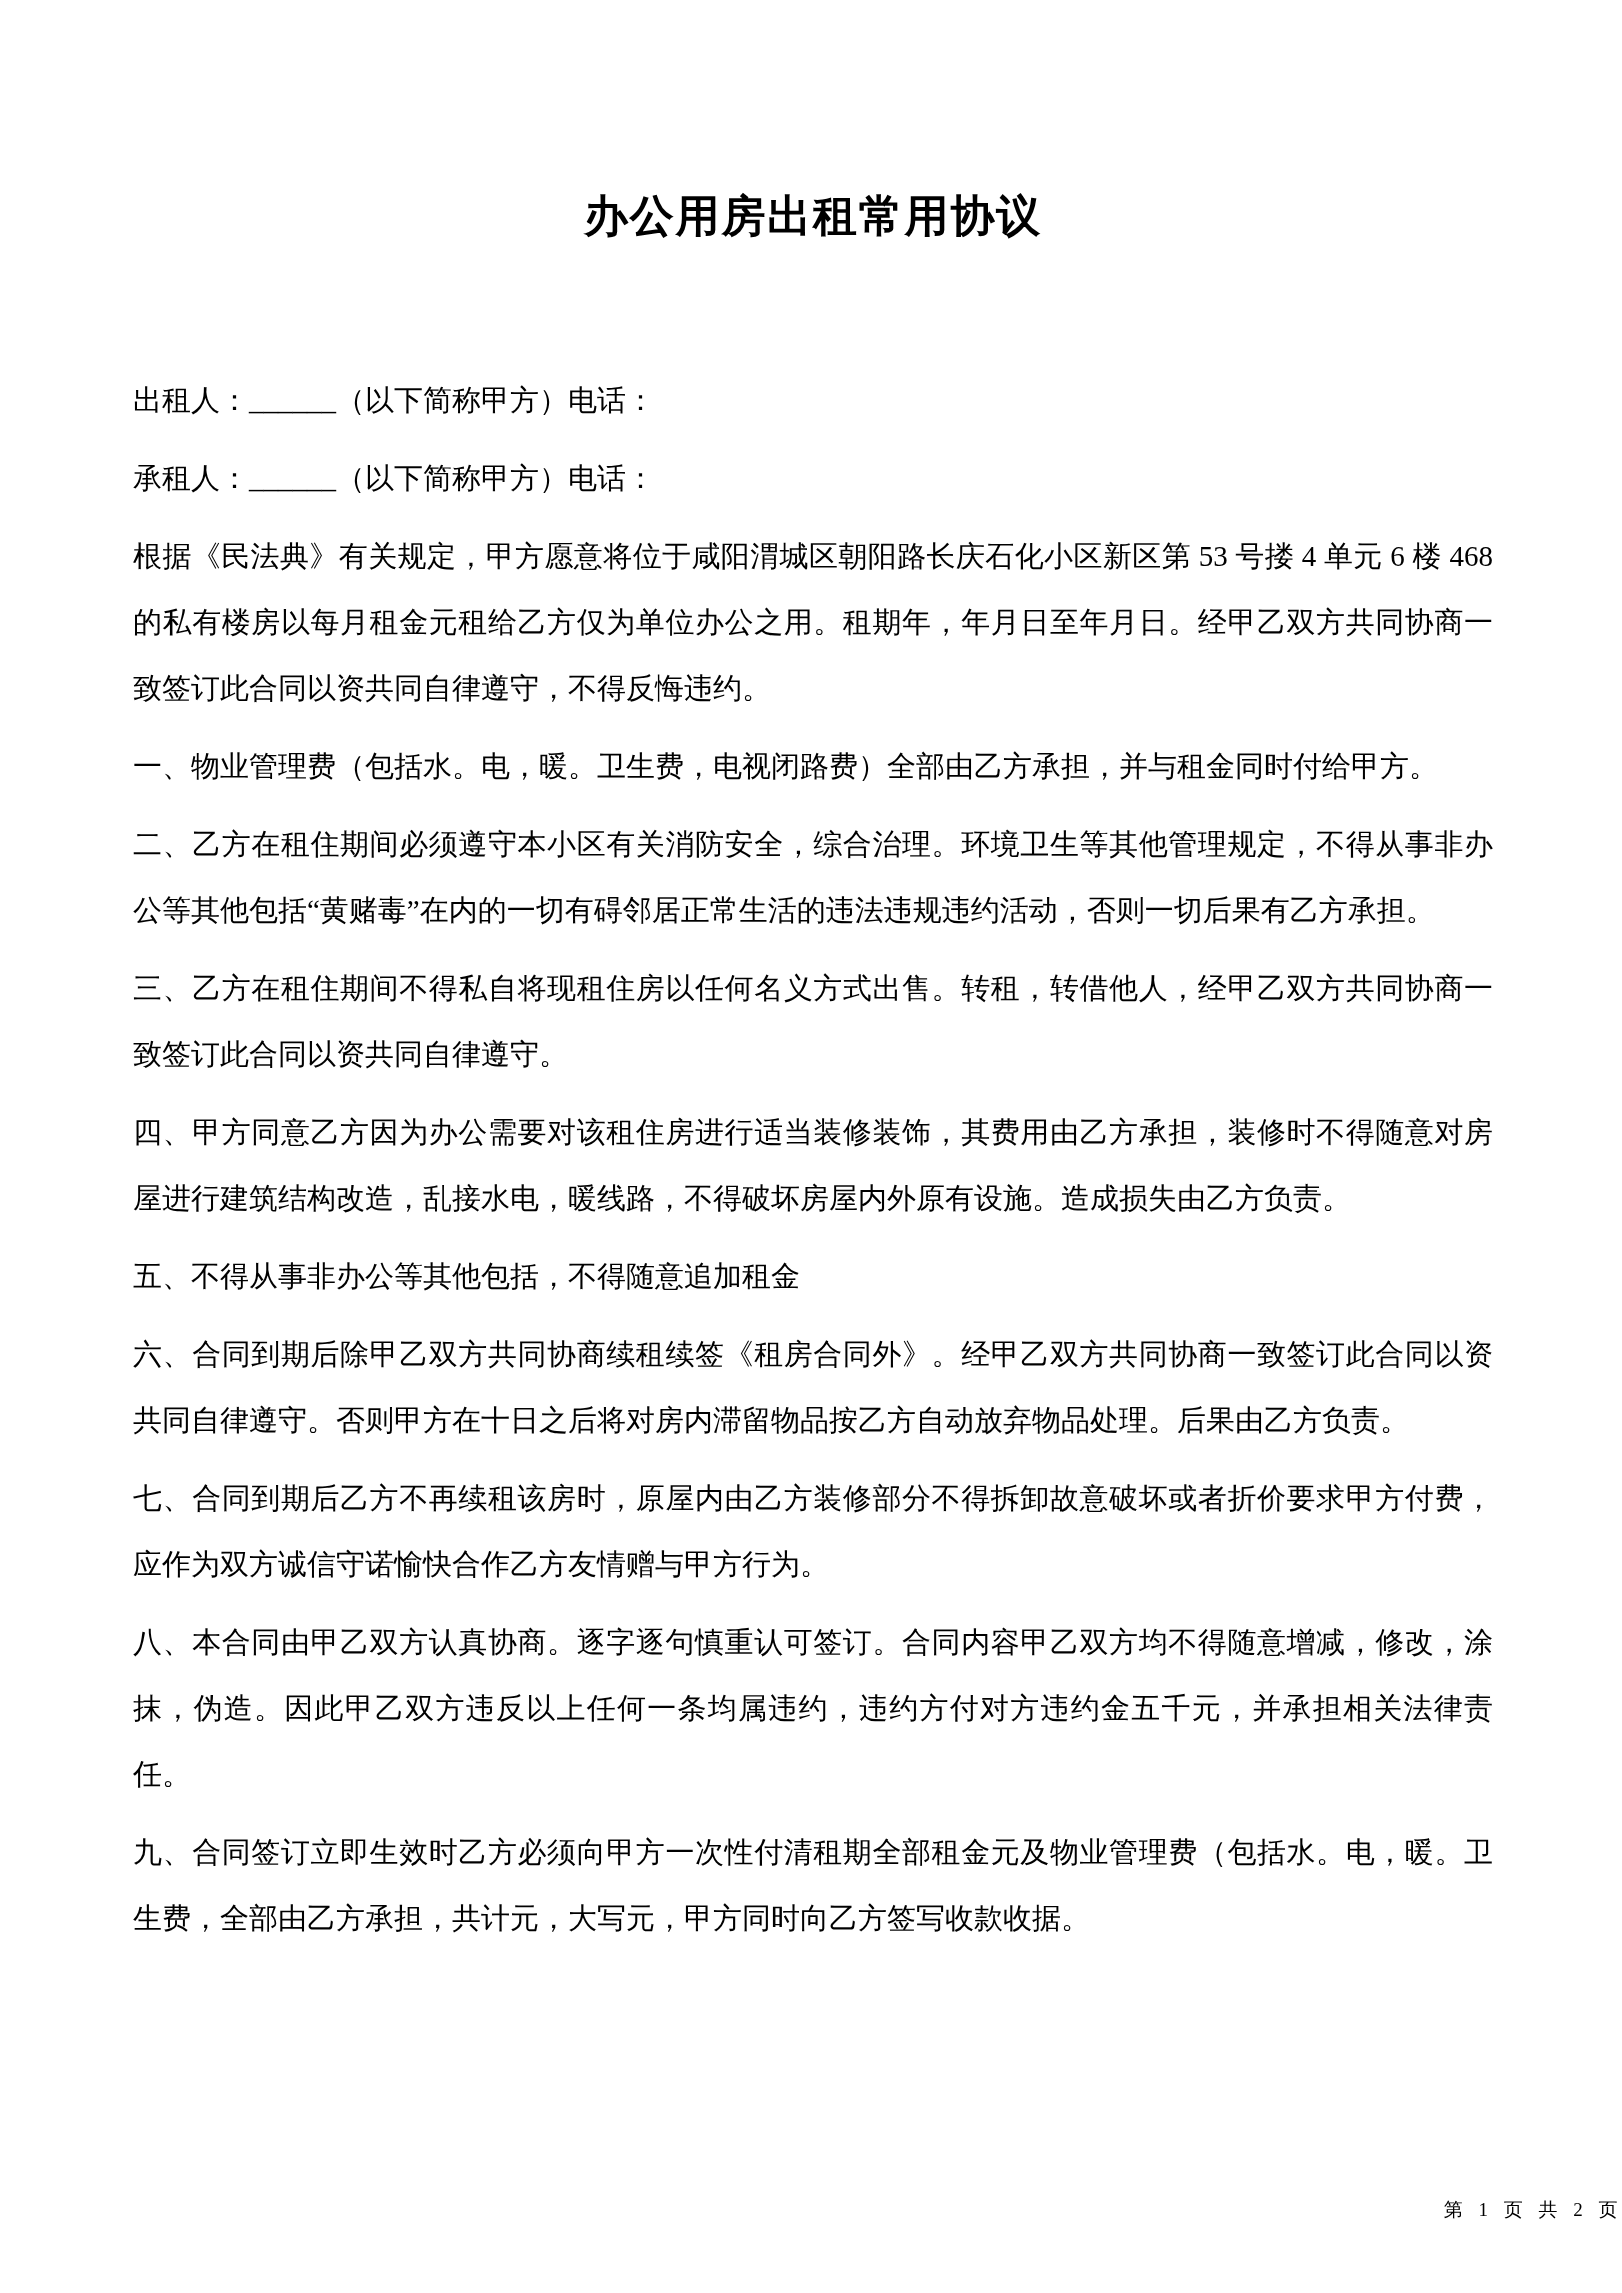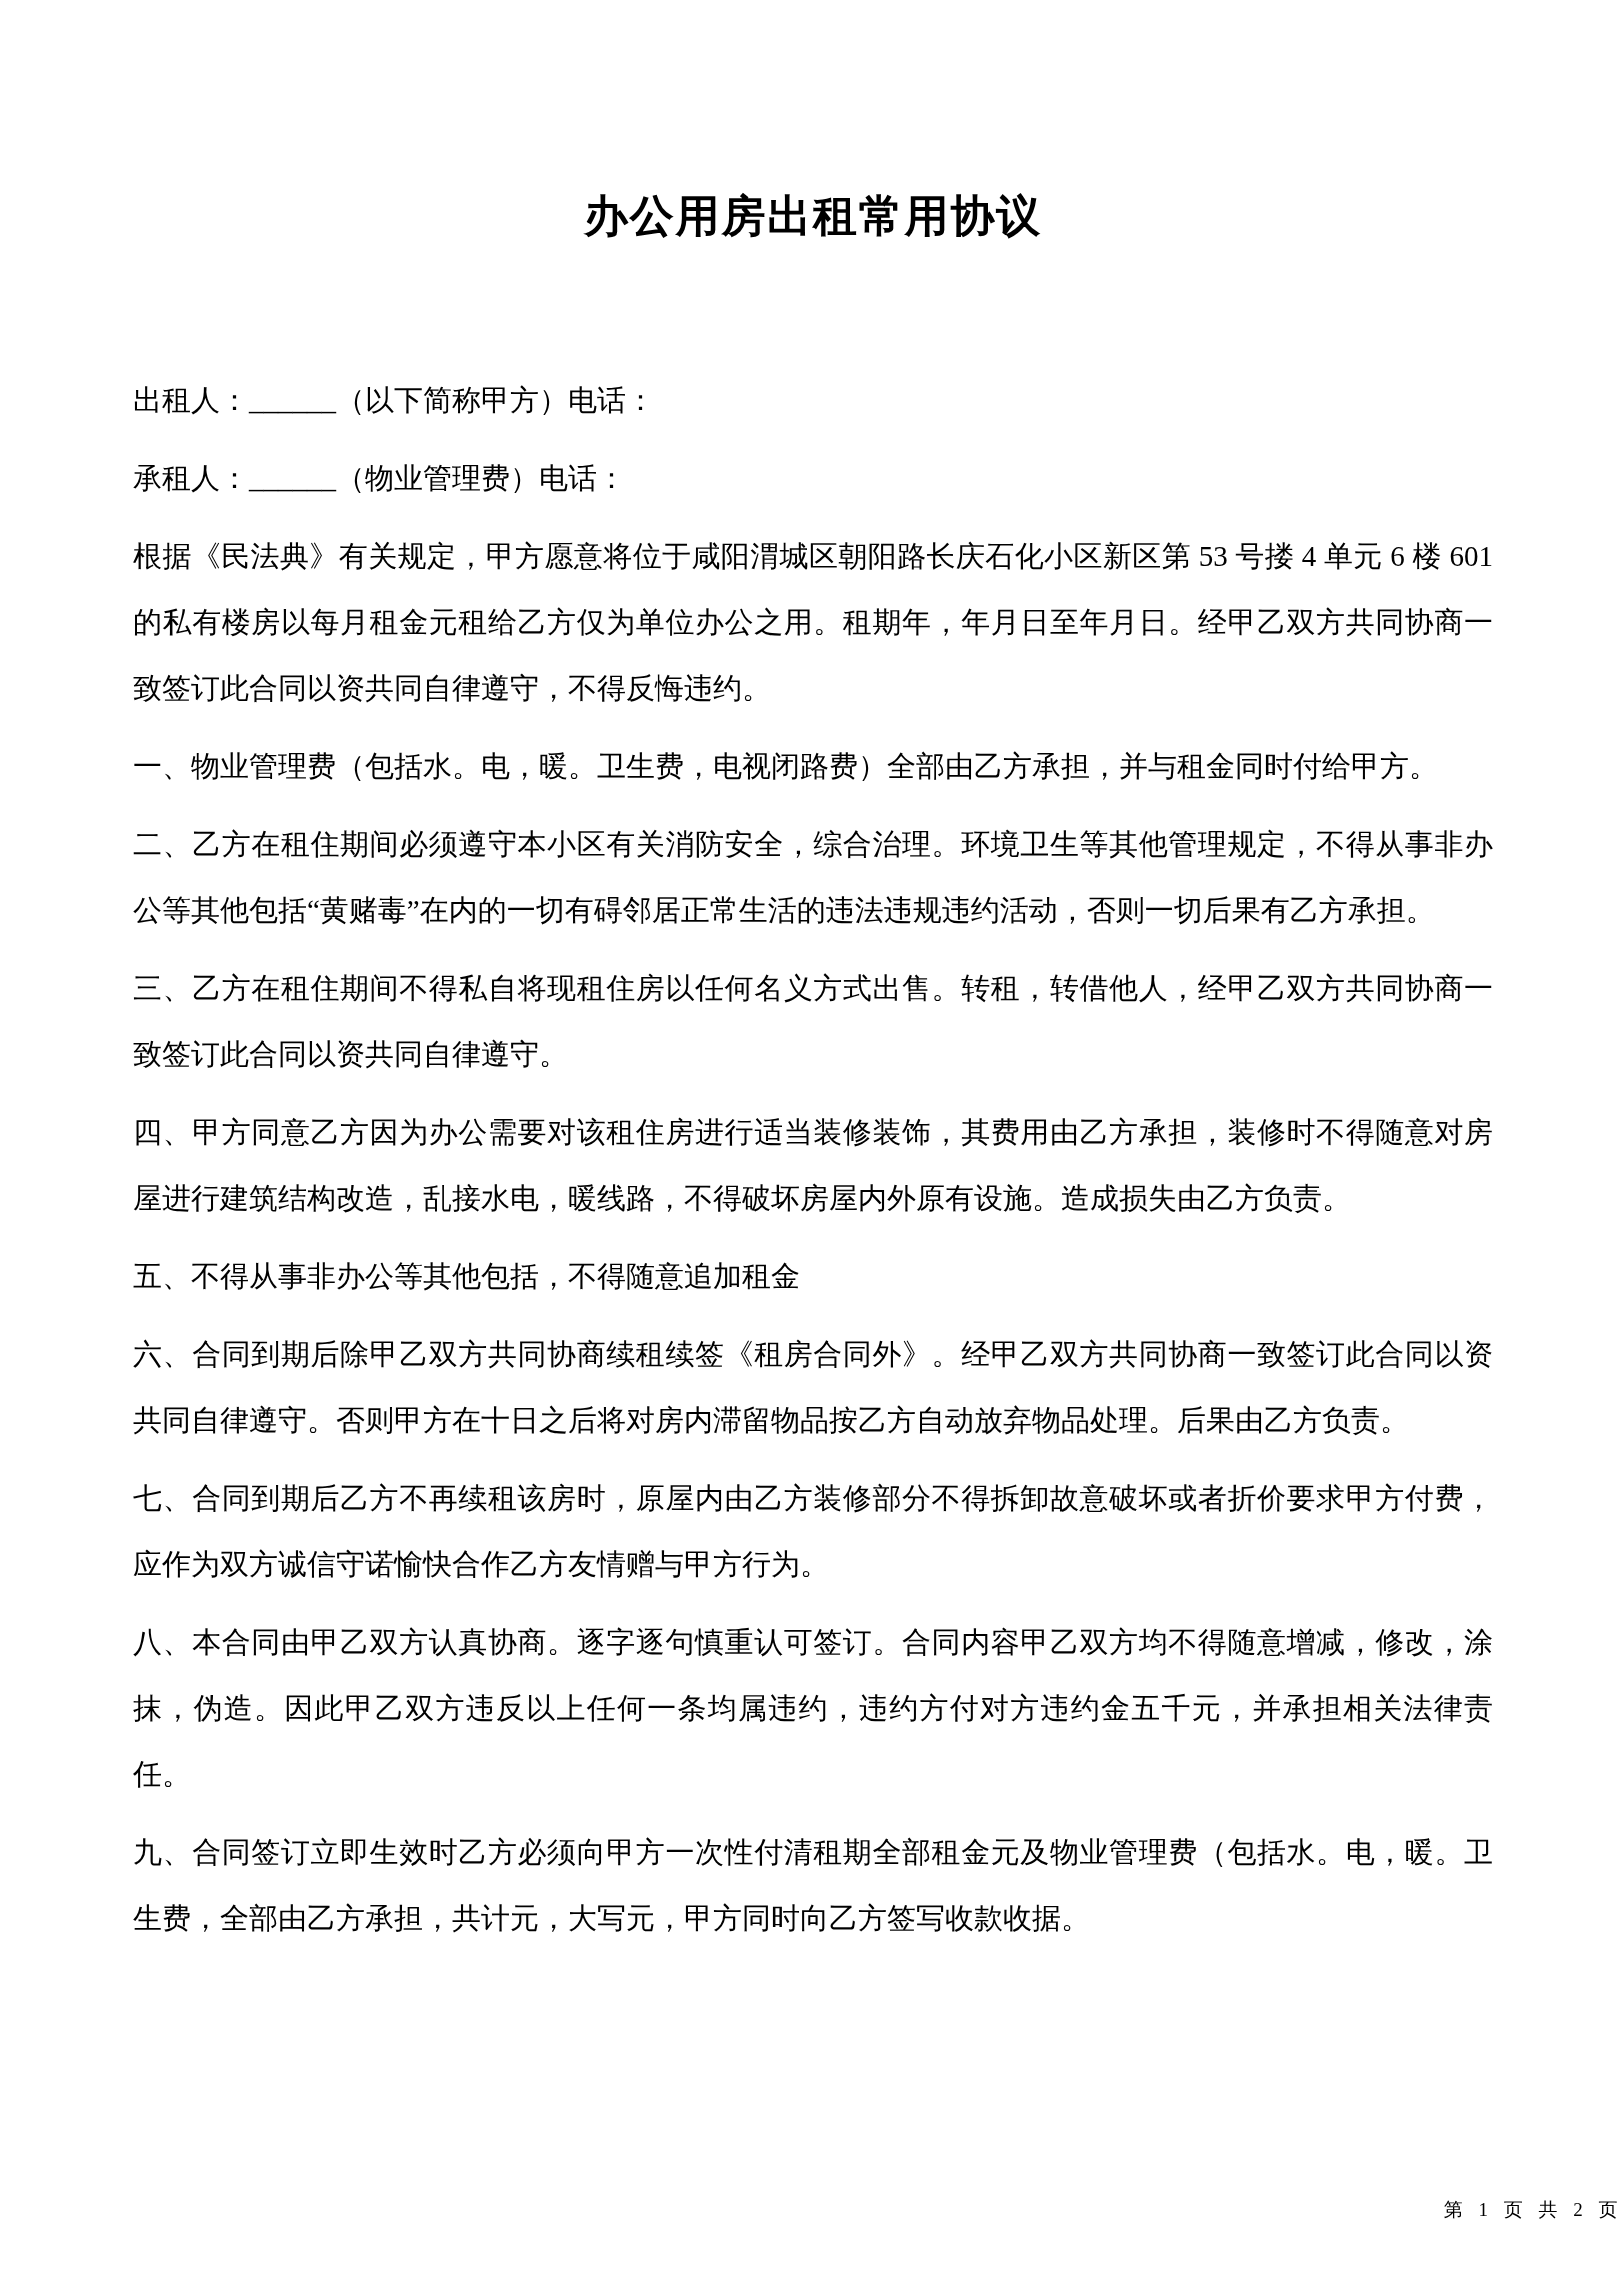--- a/index.html
+++ b/index.html
@@ -53,22 +53,22 @@
 </style>
 </head>
 <body>
 
 <div class="page">
 
   <h1 class="doc-title">办公用房出租常用协议</h1>
 
   <div class="doc-body">
     <p class="para">出租人：______（以下简称甲方）电话：</p>
-    <p class="para">承租人：______（物业管理费）电话：</p>
-    <p class="para">根据《民法典》有关规定，甲方愿意将位于咸阳渭城区朝阳路长庆石化小区新区第 53 号搂 4 单元 6 楼 601 的私有楼房以每月租金元租给乙方仅为单位办公之用。租期年，年月日至年月日。经甲乙双方共同协商一致签订此合同以资共同自律遵守，不得反悔违约。</p>
+    <p class="para">承租人：______（以下简称甲方）电话：</p>
+    <p class="para">根据《民法典》有关规定，甲方愿意将位于咸阳渭城区朝阳路长庆石化小区新区第 53 号搂 4 单元 6 楼 468 的私有楼房以每月租金元租给乙方仅为单位办公之用。租期年，年月日至年月日。经甲乙双方共同协商一致签订此合同以资共同自律遵守，不得反悔违约。</p>
     <p class="para">一、物业管理费（包括水。电，暖。卫生费，电视闭路费）全部由乙方承担，并与租金同时付给甲方。</p>
     <p class="para">二、乙方在租住期间必须遵守本小区有关消防安全，综合治理。环境卫生等其他管理规定，不得从事非办公等其他包括“黄赌毒”在内的一切有碍邻居正常生活的违法违规违约活动，否则一切后果有乙方承担。</p>
     <p class="para">三、乙方在租住期间不得私自将现租住房以任何名义方式出售。转租，转借他人，经甲乙双方共同协商一致签订此合同以资共同自律遵守。</p>
     <p class="para">四、甲方同意乙方因为办公需要对该租住房进行适当装修装饰，其费用由乙方承担，装修时不得随意对房屋进行建筑结构改造，乱接水电，暖线路，不得破坏房屋内外原有设施。造成损失由乙方负责。</p>
     <p class="para">五、不得从事非办公等其他包括，不得随意追加租金</p>
     <p class="para">六、合同到期后除甲乙双方共同协商续租续签《租房合同外》。经甲乙双方共同协商一致签订此合同以资共同自律遵守。否则甲方在十日之后将对房内滞留物品按乙方自动放弃物品处理。后果由乙方负责。</p>
     <p class="para">七、合同到期后乙方不再续租该房时，原屋内由乙方装修部分不得拆卸故意破坏或者折价要求甲方付费，应作为双方诚信守诺愉快合作乙方友情赠与甲方行为。</p>
     <p class="para">八、本合同由甲乙双方认真协商。逐字逐句慎重认可签订。合同内容甲乙双方均不得随意增减，修改，涂抹，伪造。因此甲乙双方违反以上任何一条均属违约，违约方付对方违约金五千元，并承担相关法律责任。</p>
     <p class="para">九、合同签订立即生效时乙方必须向甲方一次性付清租期全部租金元及物业管理费（包括水。电，暖。卫生费，全部由乙方承担，共计元，大写元，甲方同时向乙方签写收款收据。</p>
   </div>

